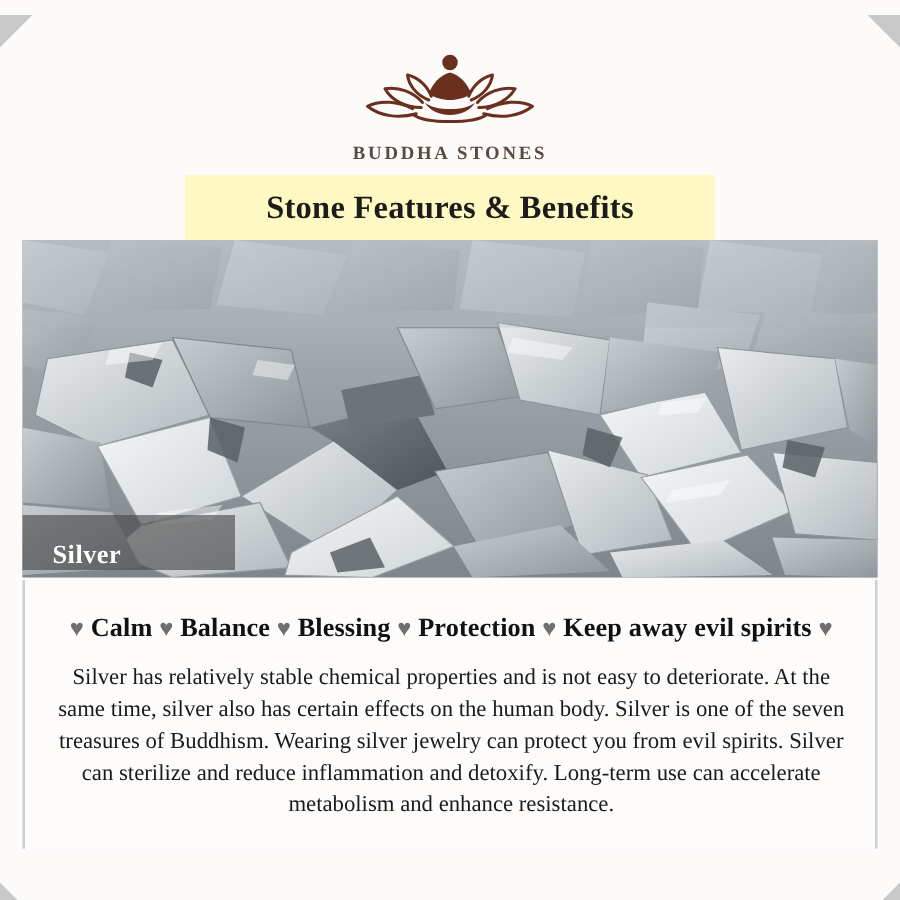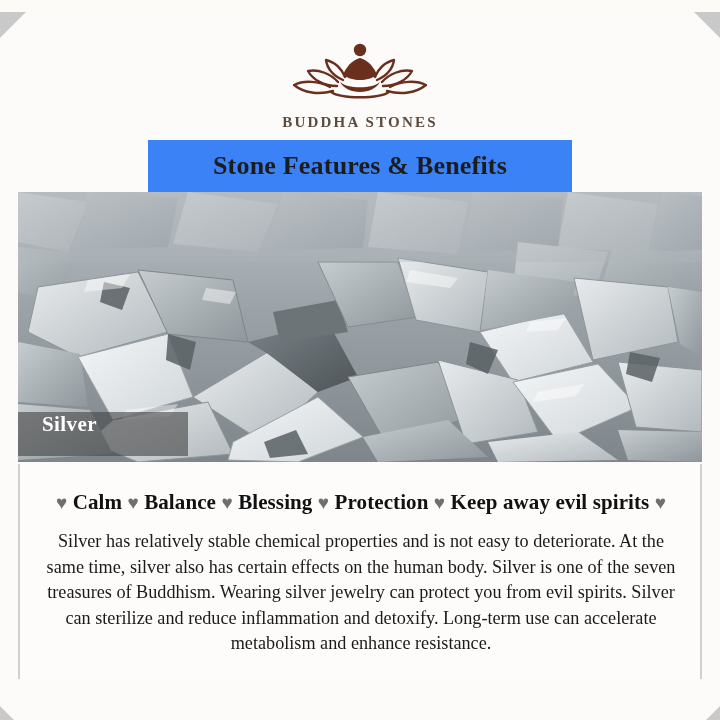--- a/index.html
+++ b/index.html
@@ -72,21 +72,21 @@
     font-family: "Liberation Serif", serif;
   }
 
   
   .title-band {
     position: absolute;
     top: 128px;
     left: 148px;
     width: 424px;
     height: 52px;
-    background: #3b82f6;
+    background: #fef9c3;
     display: flex;
     align-items: center;
     justify-content: center;
   }
   .title-band-text {
     font-family: "Liberation Serif", serif;
     font-size: 26px;
     font-weight: bold;
     color: #1c1c1c;
     letter-spacing: 0.2px;
@@ -105,21 +105,21 @@
   .photo svg { display: block; }
 
   .stone-label {
     position: absolute;
     left: 18px;
     top: 400px;
     width: 170px;
     height: 44px;
     background: rgba(70,70,70,0.62);
     display: flex;
-    align-items: flex-start;
+    align-items: flex-end;
   }
   .stone-label-text {
     color: #ffffff;
     font-size: 21px;
     font-weight: bold;
     font-family: "Liberation Serif", serif;
     padding-left: 24px;
     letter-spacing: 0.4px;
   }
 

